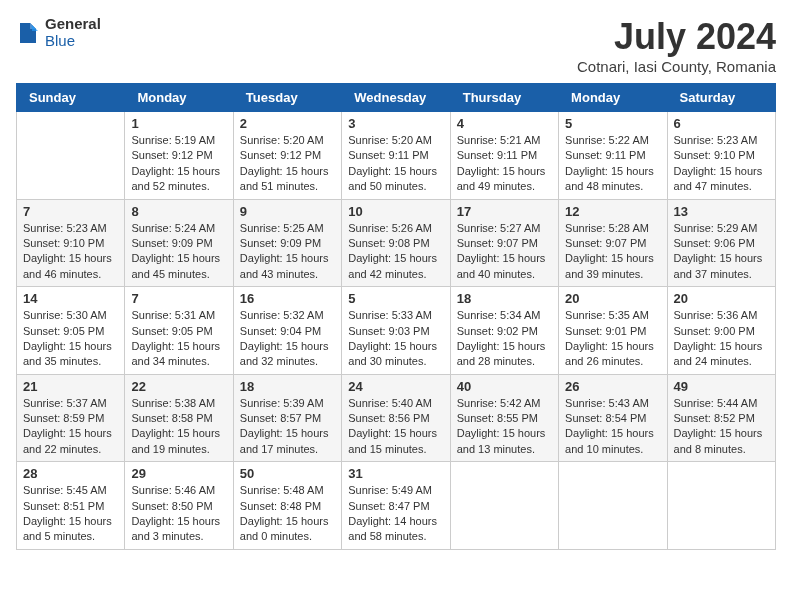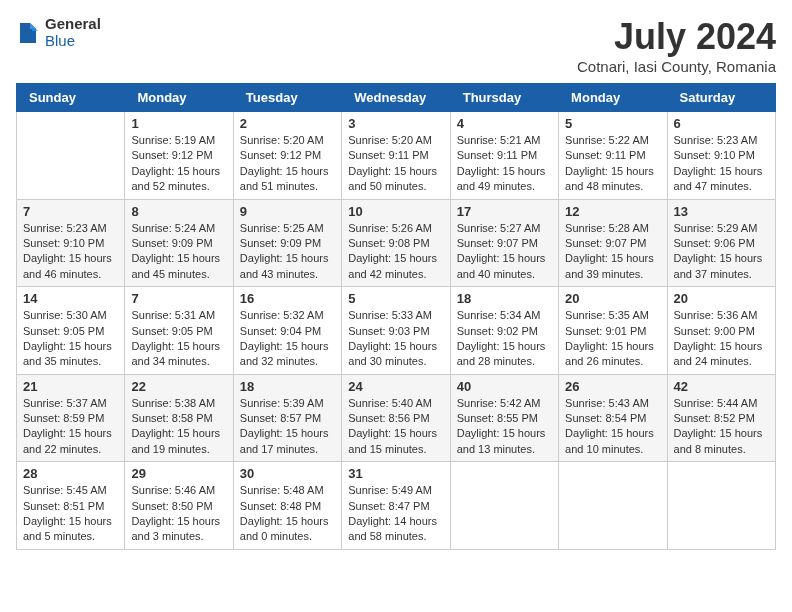--- a/index.html
+++ b/index.html
@@ -237,35 +237,35 @@
         </td>
         <td>
           <span class="day-number">40</span>
           <div class="cell-content">Sunrise: 5:42 AM<br>Sunset: 8:55 PM<br>Daylight: 15 hours<br>and 13 minutes.</div>
         </td>
         <td>
           <span class="day-number">26</span>
           <div class="cell-content">Sunrise: 5:43 AM<br>Sunset: 8:54 PM<br>Daylight: 15 hours<br>and 10 minutes.</div>
         </td>
         <td>
-          <span class="day-number">42</span>
+          <span class="day-number">49</span>
           <div class="cell-content">Sunrise: 5:44 AM<br>Sunset: 8:52 PM<br>Daylight: 15 hours<br>and 8 minutes.</div>
         </td>
       </tr>
       <tr>
         <td>
           <span class="day-number">28</span>
           <div class="cell-content">Sunrise: 5:45 AM<br>Sunset: 8:51 PM<br>Daylight: 15 hours<br>and 5 minutes.</div>
         </td>
         <td>
           <span class="day-number">29</span>
           <div class="cell-content">Sunrise: 5:46 AM<br>Sunset: 8:50 PM<br>Daylight: 15 hours<br>and 3 minutes.</div>
         </td>
         <td>
-          <span class="day-number">30</span>
+          <span class="day-number">50</span>
           <div class="cell-content">Sunrise: 5:48 AM<br>Sunset: 8:48 PM<br>Daylight: 15 hours<br>and 0 minutes.</div>
         </td>
         <td>
           <span class="day-number">31</span>
           <div class="cell-content">Sunrise: 5:49 AM<br>Sunset: 8:47 PM<br>Daylight: 14 hours<br>and 58 minutes.</div>
         </td>
         <td class="empty-cell"></td>
         <td class="empty-cell"></td>
         <td class="empty-cell"></td>
       </tr>

